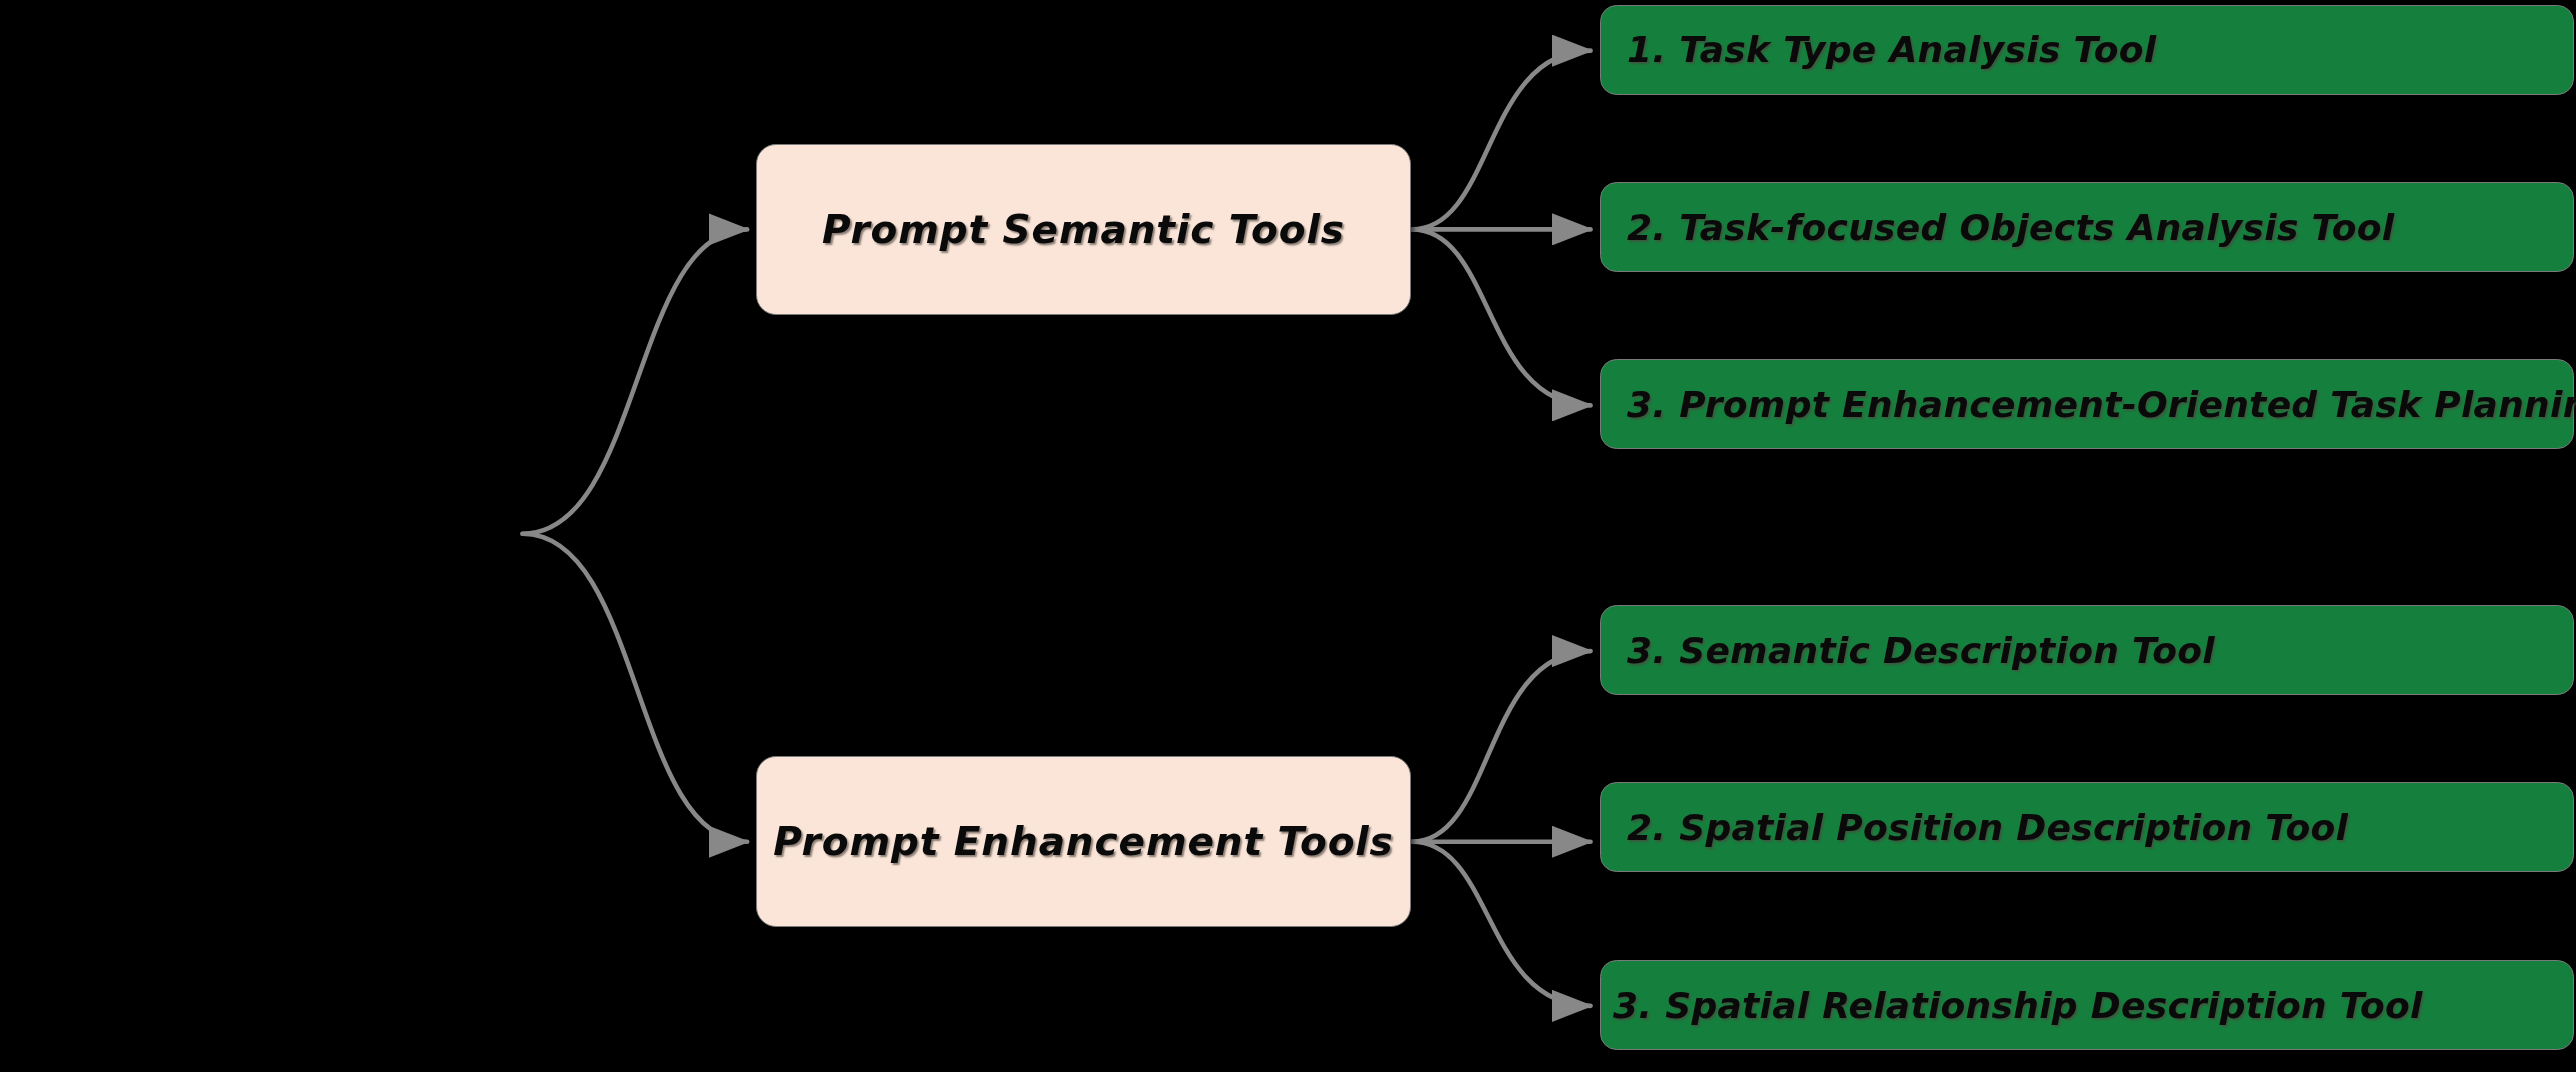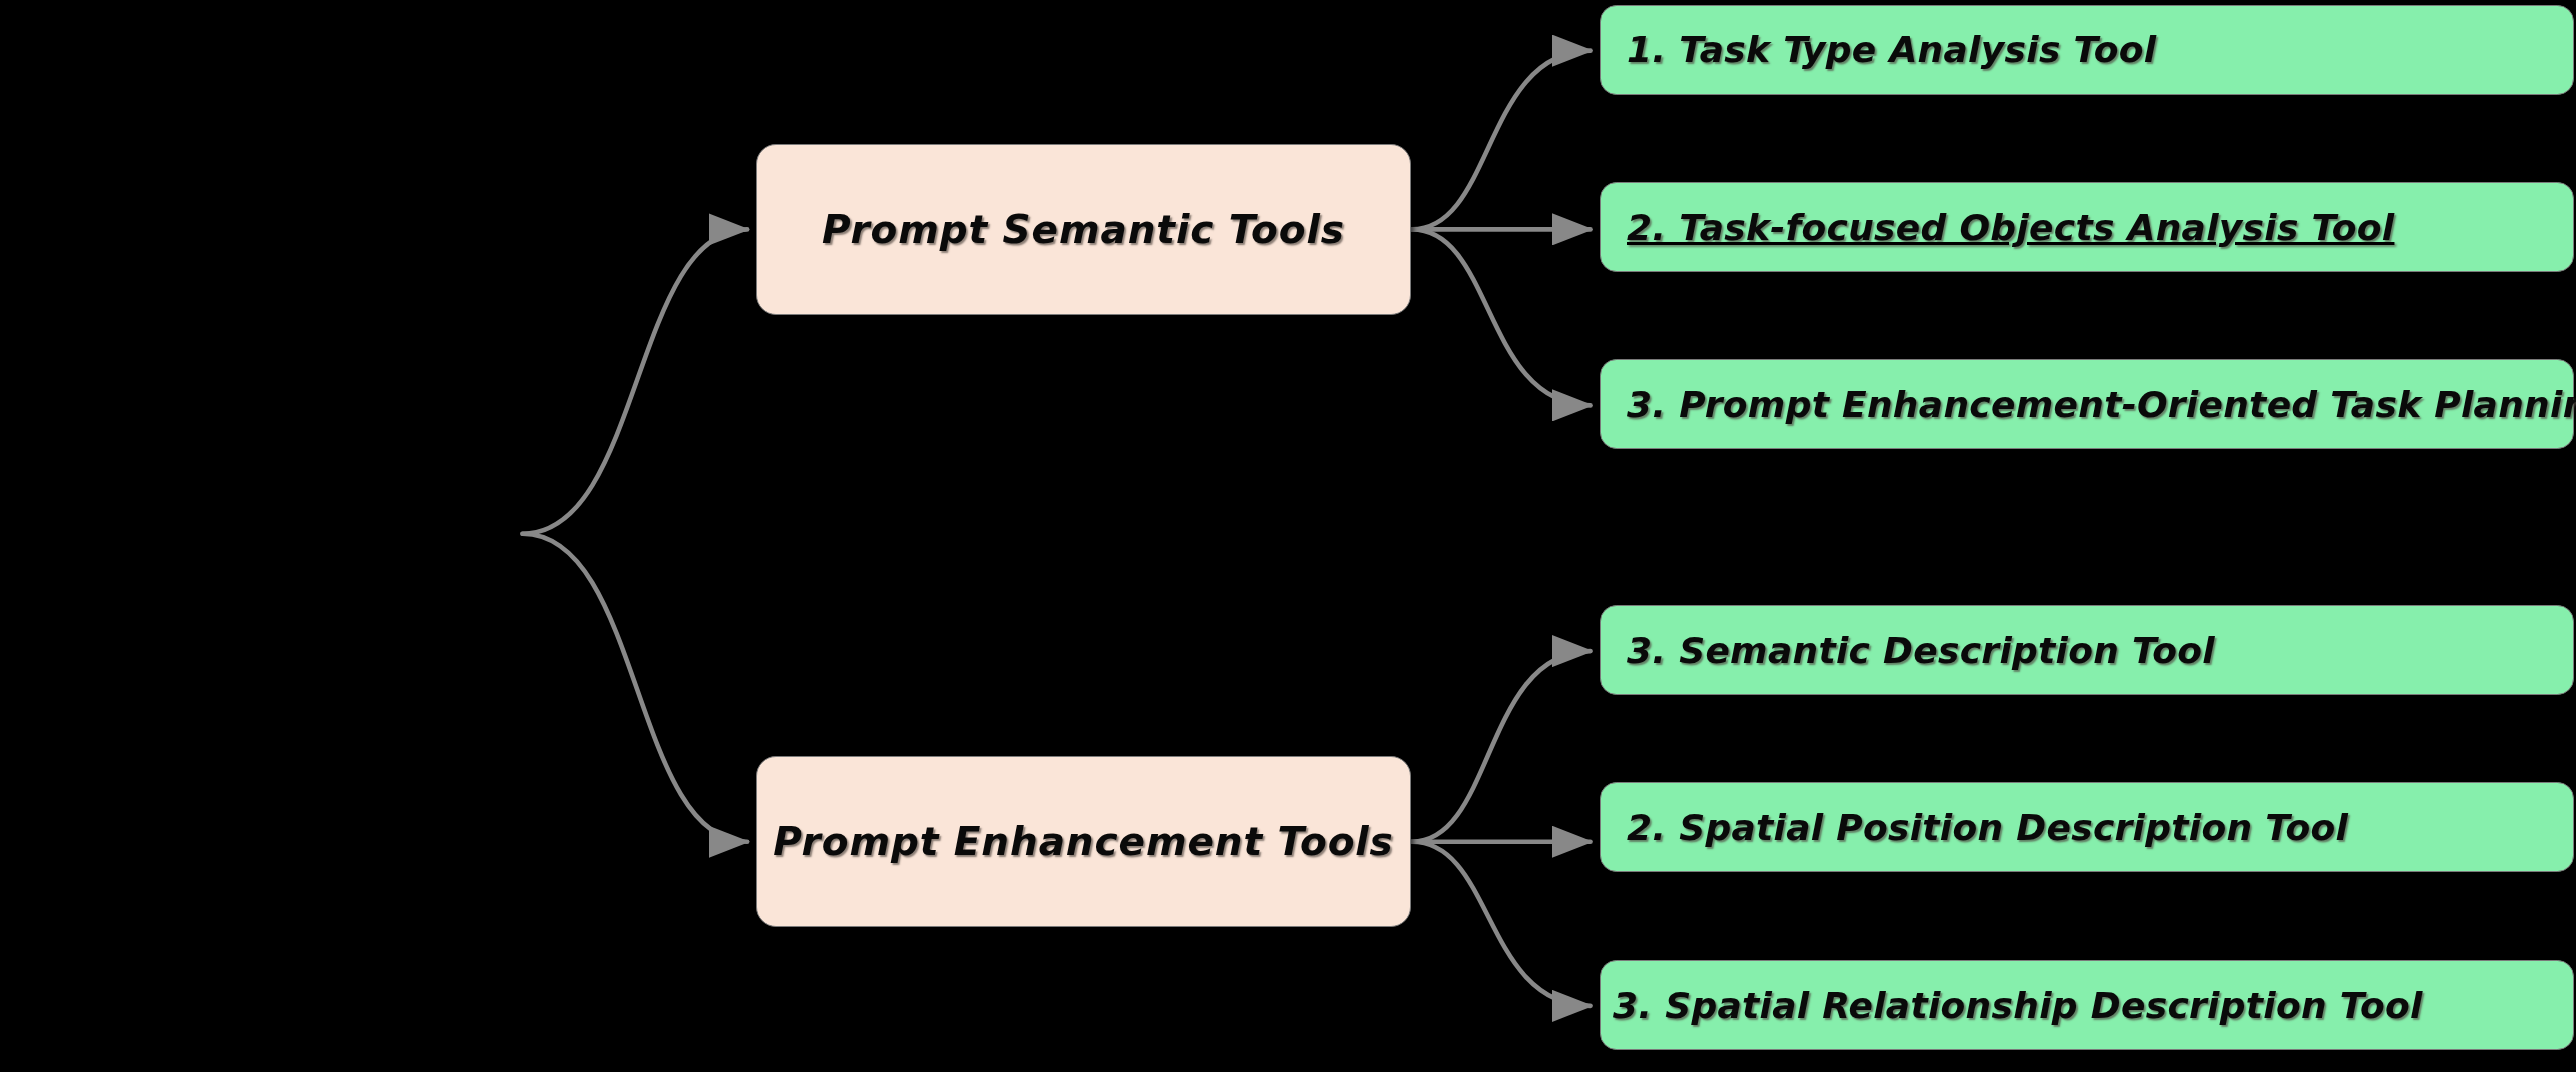--- a/index.html
+++ b/index.html
@@ -44,28 +44,28 @@
     justify-content:center;
     border-radius:20px;
   }
   .node-l2 .lbl{font-size:39px;letter-spacing:0.9px;}
   #node-analysis{left:756px;top:144px;}
   #node-enhance{left:756px;top:756px;}
 
   
   .node-leaf{
     left:1600px;width:974px;height:90px;
-    background:#86efac;
+    background:#15803d;
     border-radius:16.5px;
     padding-left:26px;
     justify-content:flex-start;
   }
   .node-leaf .lbl{font-size:36px;letter-spacing:0.3px;}
   #leaf-a1{top:4.6px;}
-  #leaf-a2{top:182px;text-decoration:underline;}
+  #leaf-a2{top:182px;}
   #leaf-a3{top:359px;}
   #leaf-b1{top:605px;}
   #leaf-b2{top:782px;}
   #leaf-b3{top:960px;padding-left:12px;}
 </style>
 </head>
 <body>
 
 <div id="stage">
 

